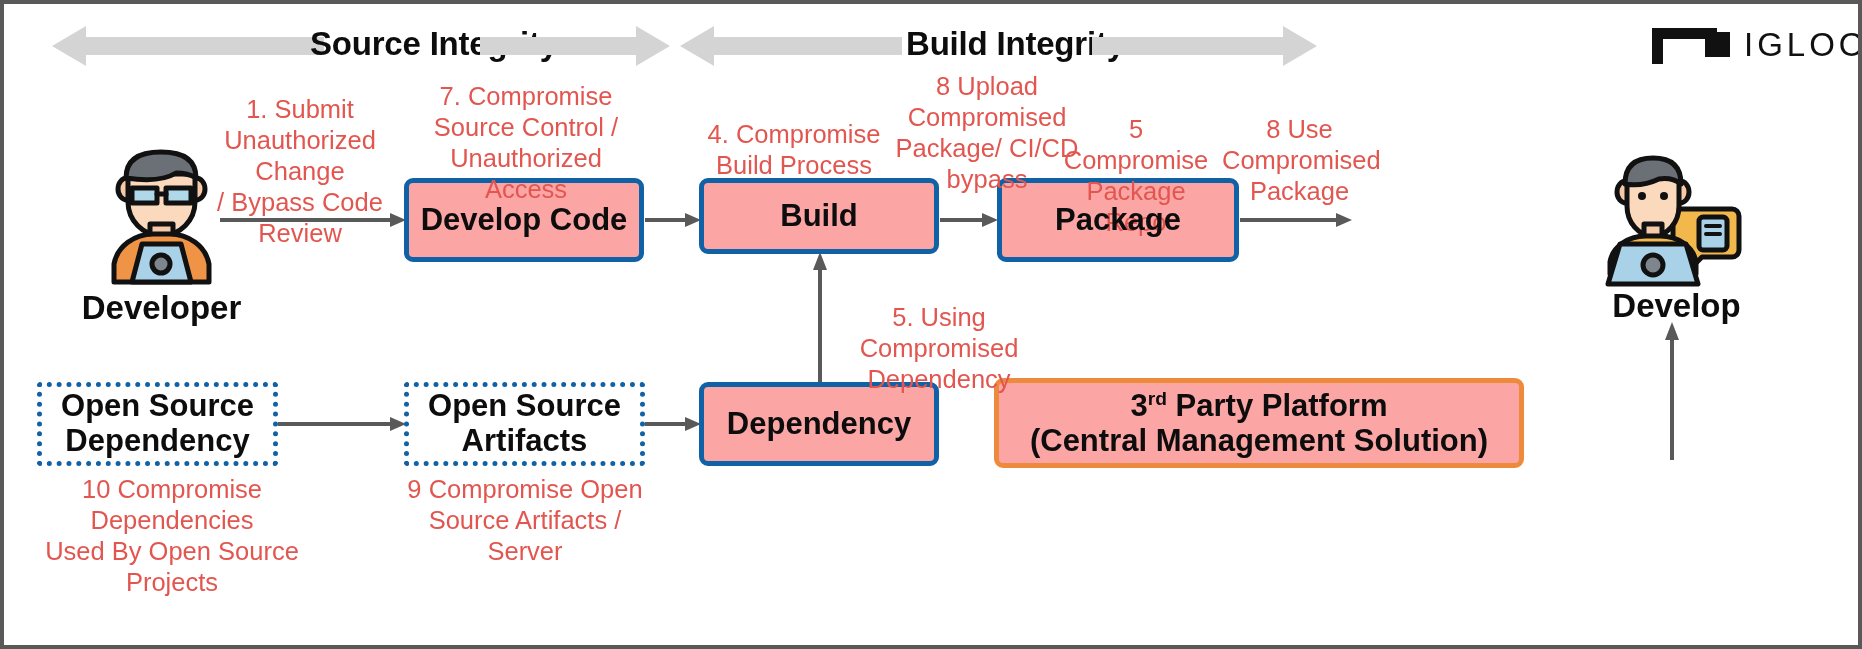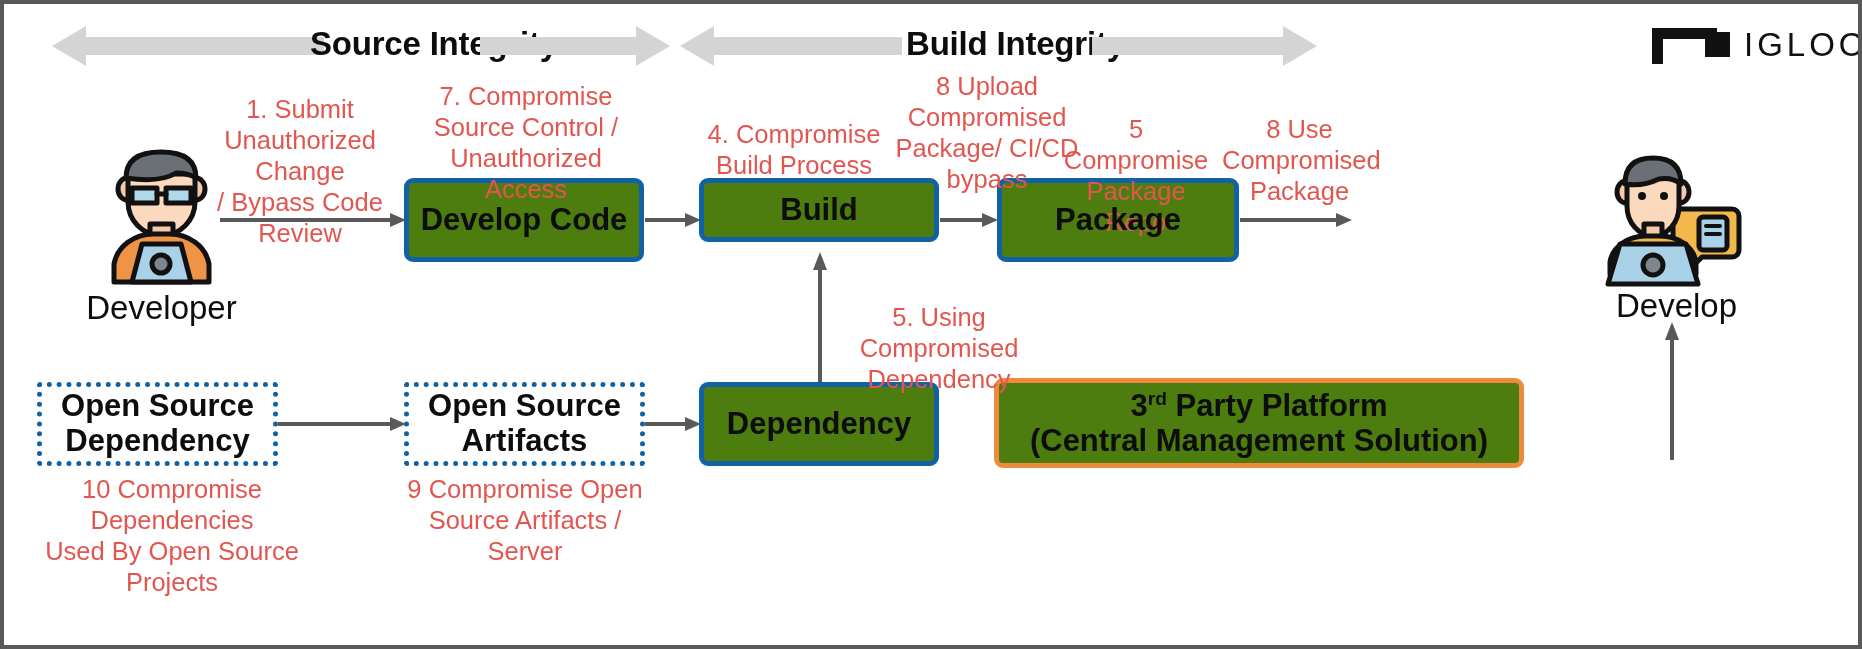--- a/index.html
+++ b/index.html
@@ -12,21 +12,21 @@
 
   
   .band-label{
     position:absolute;font-weight:bold;color:#0d0d0d;white-space:nowrap;
     font-size:33px;letter-spacing:-0.2px;
   }
   .band-arrow{position:absolute;}
 
   
   .pbox{
-    position:absolute;box-sizing:border-box;background:#4d7c0f;
+    position:absolute;box-sizing:border-box;background:#fca5a5;
     border:5px solid #1061A5;border-radius:9px;
     display:flex;align-items:center;justify-content:center;text-align:center;
     color:#0d0d0d;font-weight:bold;font-size:31px;line-height:1.12;
   }
   .pbox.dashed{
     border:0;background:transparent;
   }
   .pbox.dashed .dashwrap{
     position:absolute;inset:0;border:5px dotted #1061A5;border-radius:4px;
     box-sizing:border-box;
@@ -36,21 +36,21 @@
   sup{font-size:0.62em;vertical-align:super;font-weight:bold;}
 
   
   .note{
     position:absolute;color:#E2564F;font-size:25.5px;line-height:1.22;
     text-align:center;white-space:pre-line;font-weight:400;
   }
 
   
   .person-label{
-    position:absolute;font-weight:normal;font-size:33px;color:#0d0d0d;
+    position:absolute;font-weight:bold;font-size:33px;color:#0d0d0d;
     text-align:center;white-space:nowrap;
   }
 
   
   .logo{position:absolute;display:flex;align-items:center;gap:14px;}
   .logo-mark{position:relative;width:96px;height:42px;}
   .logo-mark .bar{position:absolute;left:18px;top:4px;width:65px;height:11px;background:#111;}
   .logo-mark .stub-l{position:absolute;left:18px;top:8px;width:11px;height:32px;background:#111;}
   .logo-mark .blk-r{position:absolute;left:71px;top:8px;width:25px;height:25px;background:#111;}
   .logo-text{font-size:33px;letter-spacing:4px;color:#111;font-weight:400;}
@@ -195,21 +195,21 @@
   <div class="abs" style="left:1658px;top:318px;">
     <svg width="20" height="138" viewBox="0 0 20 138">
       <path d="M10 138 V16" stroke="#595959" stroke-width="4" fill="none"></path>
       <polygon points="10,0 3,18 17,18" fill="#595959"></polygon>
     </svg>
   </div>
 
   <div class="pbox" style="left:400px;top:174px;width:240px;height:84px;">
     <span class="lbl">Develop Code</span>
   </div>
-  <div class="pbox" style="left:695px;top:174px;width:240px;height:64px;">
+  <div class="pbox" style="left:695px;top:174px;width:240px;height:76px;">
     <span class="lbl">Build</span>
   </div>
   <div class="pbox" style="left:993px;top:174px;width:242px;height:84px;">
     <span class="lbl">Package</span>
   </div>
 
   <div class="pbox dashed" style="left:33px;top:378px;width:241px;height:84px;">
     <span class="dashwrap"></span>
     <span class="lbl">
       <span>Open Source</span><br>

